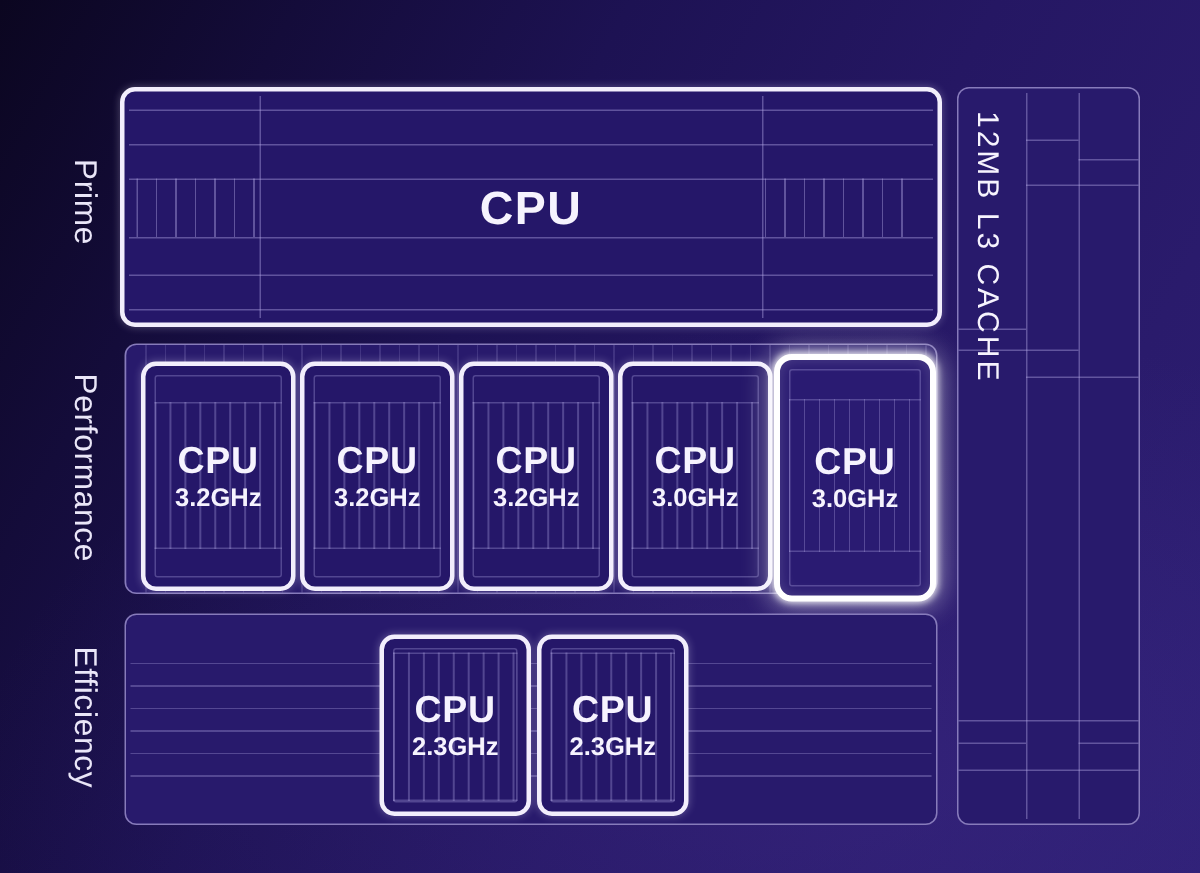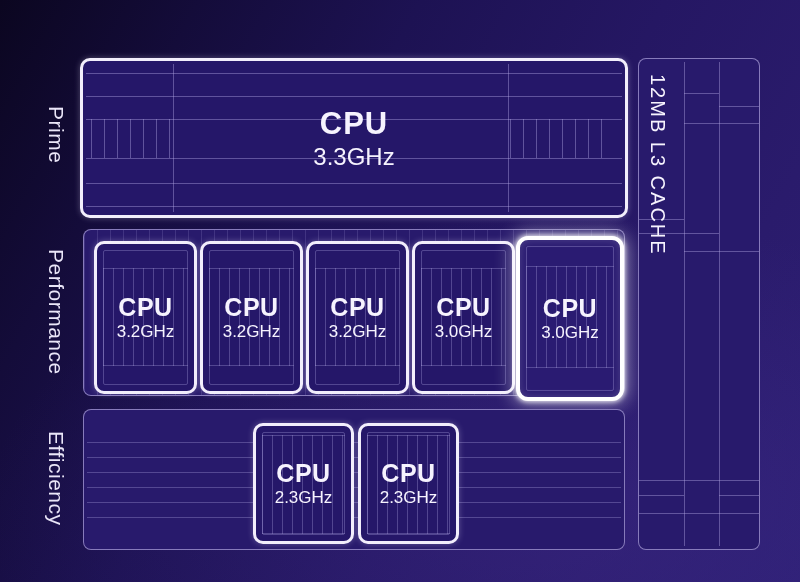--- a/index.html
+++ b/index.html
@@ -41,21 +41,21 @@
   .core-stripes{
     position:absolute;left:6px;right:6px;
     background:repeating-linear-gradient(90deg, var(--line) 0 1px, transparent 1px 10px);
     border-top:1px solid var(--line);border-bottom:1px solid var(--line);
   }
   .core-text{
     position:absolute;inset:0;display:flex;flex-direction:column;
     align-items:center;justify-content:center;gap:3px;color:var(--text);
   }
   .core-name{font-size:25px;font-weight:600;letter-spacing:0.5px;line-height:1;}
-  .core-freq{font-size:17px;font-weight:400;line-height:1;}
+  .core-freq{font-size:17px;font-weight:700;line-height:1;}
   .hline{position:absolute;height:1px;background:var(--lineP);}
   .vline{position:absolute;width:1px;background:var(--lineP);}
   .stripes-v{position:absolute;background:repeating-linear-gradient(90deg, var(--lineP) 0 1px, transparent 1px 13px);}
   .perf-grid{
     position:absolute;inset:0;border-radius:8px;
     background:repeating-linear-gradient(90deg, var(--line) 0 1px, transparent 1px 13px);
     opacity:0.55;
   }
   .eff-stripes{
     position:absolute;left:3px;right:3px;top:32px;height:77px;
@@ -90,21 +90,20 @@
     <div class="hline" style="left:3px;right:3px;top:58px;"></div>
     <div class="hline" style="left:3px;right:3px;top:97px;"></div>
     <div class="hline" style="left:3px;right:3px;top:122px;"></div>
     <div class="hline" style="left:3px;right:3px;top:145px;"></div>
     <div class="vline" style="top:3px;bottom:3px;left:90px;"></div>
     <div class="vline" style="top:3px;bottom:3px;left:425px;"></div>
     <div class="stripes-v" style="left:8px;width:80px;top:58px;height:39px;"></div>
     <div class="stripes-v" style="left:427px;width:103px;top:58px;height:39px;"></div>
     <div class="prime-text">
       <div class="prime-name">CPU</div>
-      <div class="prime-freq">3.3GHz</div>
     </div>
   </div>
 
   <div class="cluster-label vtext" style="left:36px;top:229px;width:40px;height:165px;">Performance</div>
 
   <div class="panel container" style="left:83px;top:229px;width:540px;height:165px;">
     <div class="perf-grid"></div>
 
     <div class="core-box bright-box" style="left:10px;top:11px;width:97px;height:147px;">
       <div class="core-frame"></div>

